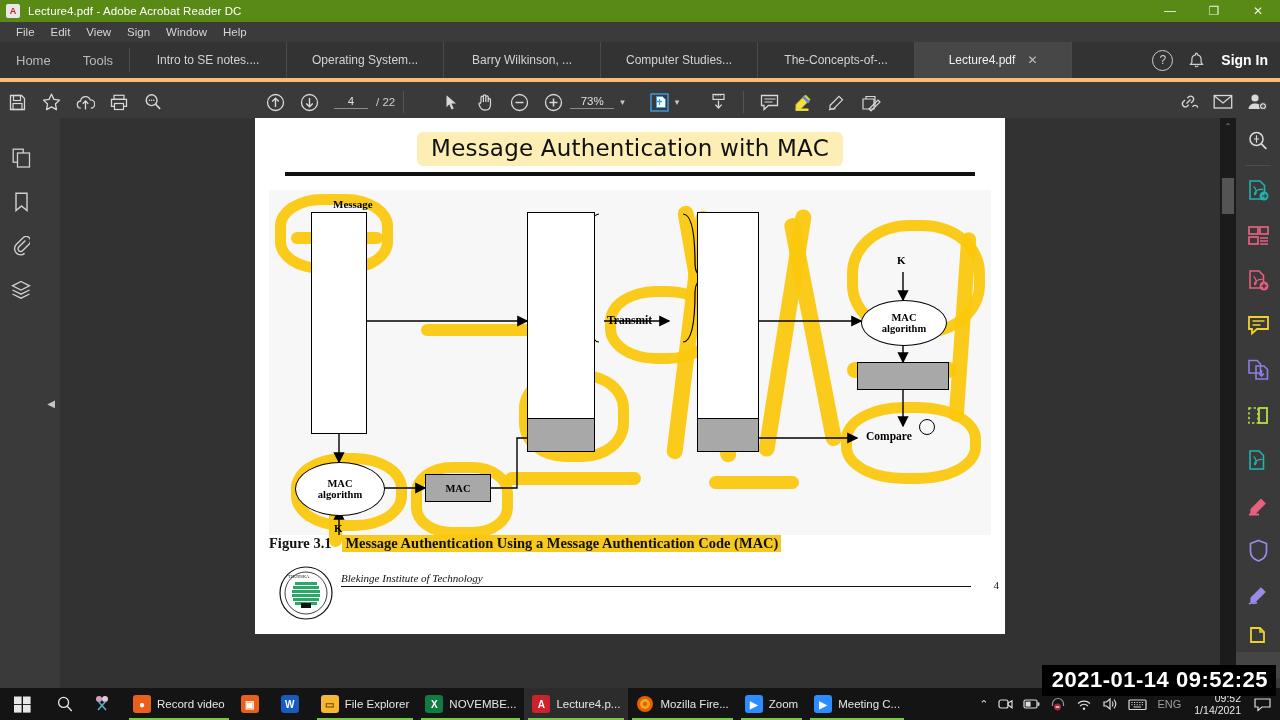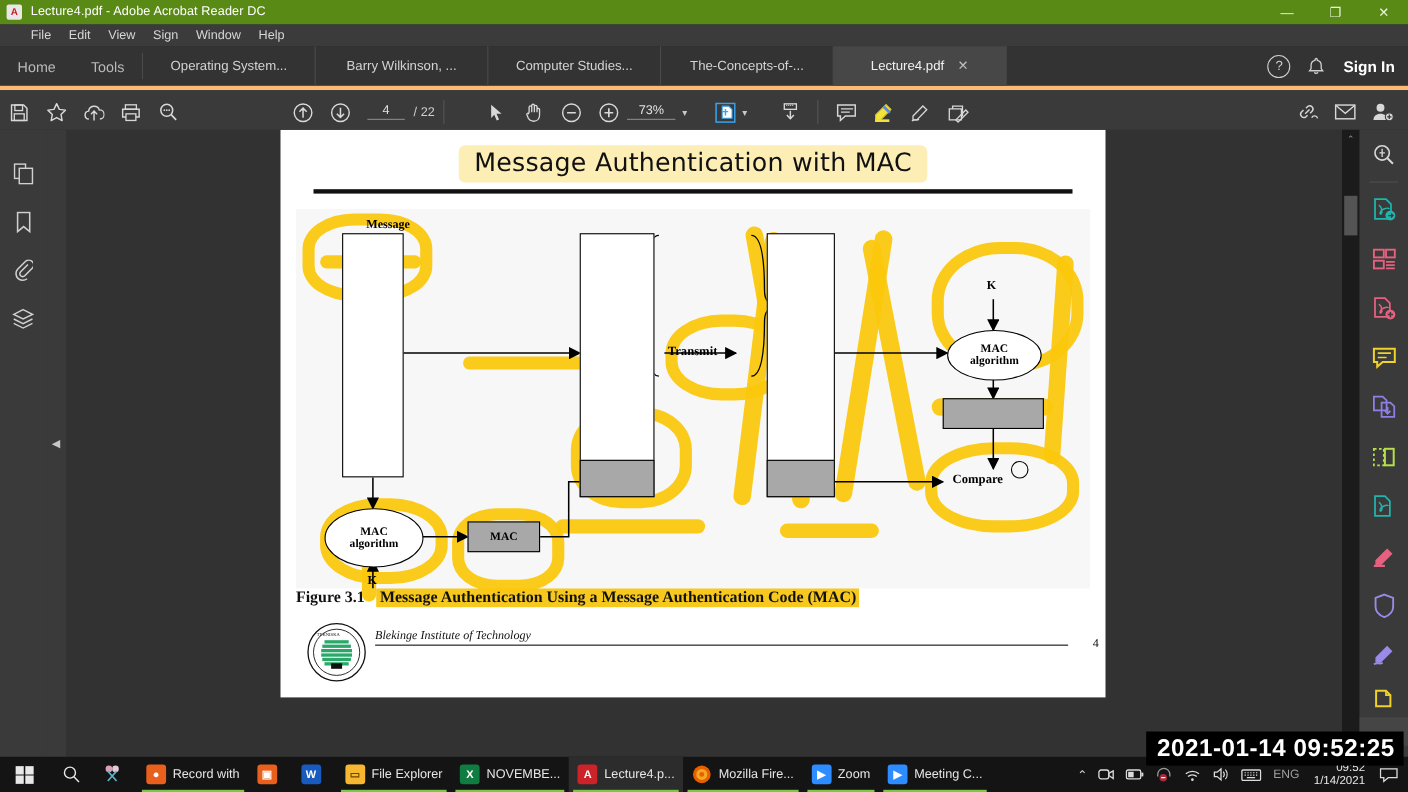--- a/index.html
+++ b/index.html
@@ -17,21 +17,21 @@
   }
   .app-icon{
     width:14px;height:14px;background:#e8e8e8;border-radius:2px;
     display:flex;align-items:center;justify-content:center;
     font-size:9px;font-weight:bold;color:#c8202a;margin-right:8px;flex:0 0 auto;
   }
   .title-text{color:#fff;font-size:11.5px;letter-spacing:.1px;text-align:right;}
   .win-controls{position:absolute;right:0;top:0;height:22px;display:flex;}
   .win-btn{width:44px;height:22px;display:flex;align-items:center;justify-content:center;color:#e9f3dd;font-size:12px;}
   
-  .menubar{height:20px;background:#3b3b3b;display:flex;align-items:center;padding-left:20px;}
+  .menubar{height:20px;background:#3b3b3b;display:flex;align-items:center;padding-left:8px;}
   .menubar .mi{color:#d6d6d6;font-size:11.5px;padding:0 8px;line-height:20px;}
   
   .tabbar{height:36px;background:#333333;display:flex;align-items:stretch;border-bottom:4px solid #fdba74;}
   .homebtn,.toolsbtn{display:flex;align-items:center;justify-content:center;color:#b9b9b9;font-size:13px;padding:0 16px;}
   .tabsep{width:1px;background:#4a4a4a;margin:6px 0;}
   .doctab{
     display:flex;align-items:center;justify-content:center;color:#d3d3d3;font-size:12px;
     padding:0 14px;min-width:128px;border-right:1px solid #4a4a4a;white-space:nowrap;
   }
   .doctab.active{background:#474747;color:#f0f0f0;}
@@ -151,20 +151,21 @@
   <div class="mi">View</div>
   <div class="mi">Sign</div>
   <div class="mi">Window</div>
   <div class="mi">Help</div>
 </div>
 
 <div class="tabbar">
   <div class="homebtn">Home</div>
   <div class="toolsbtn">Tools</div>
   <div class="tabsep"></div>
+  <div class="doctab">Intro to SE notes....</div>
   <div class="doctab">Operating System...</div>
   <div class="doctab">Barry Wilkinson, ...</div>
   <div class="doctab">Computer Studies...</div>
   <div class="doctab">The-Concepts-of-...</div>
   <div class="doctab active">
     <span>Lecture4.pdf</span>
     <span class="closex">✕</span>
   </div>
   <div class="tabright">
     <div class="circ-q">?</div>
@@ -600,21 +601,21 @@
     <div class="tb-sq" style="background:transparent;">
       <svg width="18" height="18" viewBox="0 0 18 18">
           <circle cx="6" cy="4" r="3" fill="#d8a0b8"></circle>
           <circle cx="12" cy="4" r="3" fill="#e8c8d8"></circle>
           <path d="M5 6l8 9M13 6l-8 9" stroke="#5ab4c8" stroke-width="1.5"></path>
         </svg>
     </div>
   </div>
   <div class="tb-item">
     <div class="tb-sq" style="background:#e8601c;">●</div>
-    <span>Record with</span>
+    <span>Record video</span>
     <div class="underline"></div>
   </div>
   <div class="tb-item">
     <div class="tb-sq" style="background:#e8601c;">▣</div>
   </div>
   <div class="tb-item">
     <div class="tb-sq" style="background:#185abd;">W</div>
   </div>
   <div class="tb-item">
     <div class="tb-sq" style="background:#f7b731;color:#6a4a00;">▭</div>

